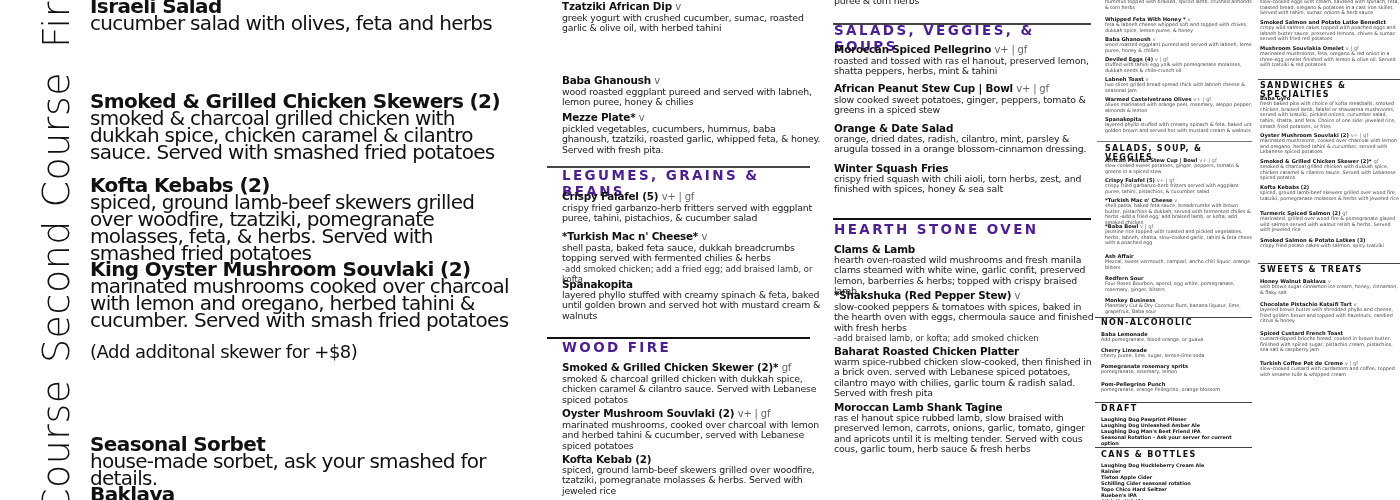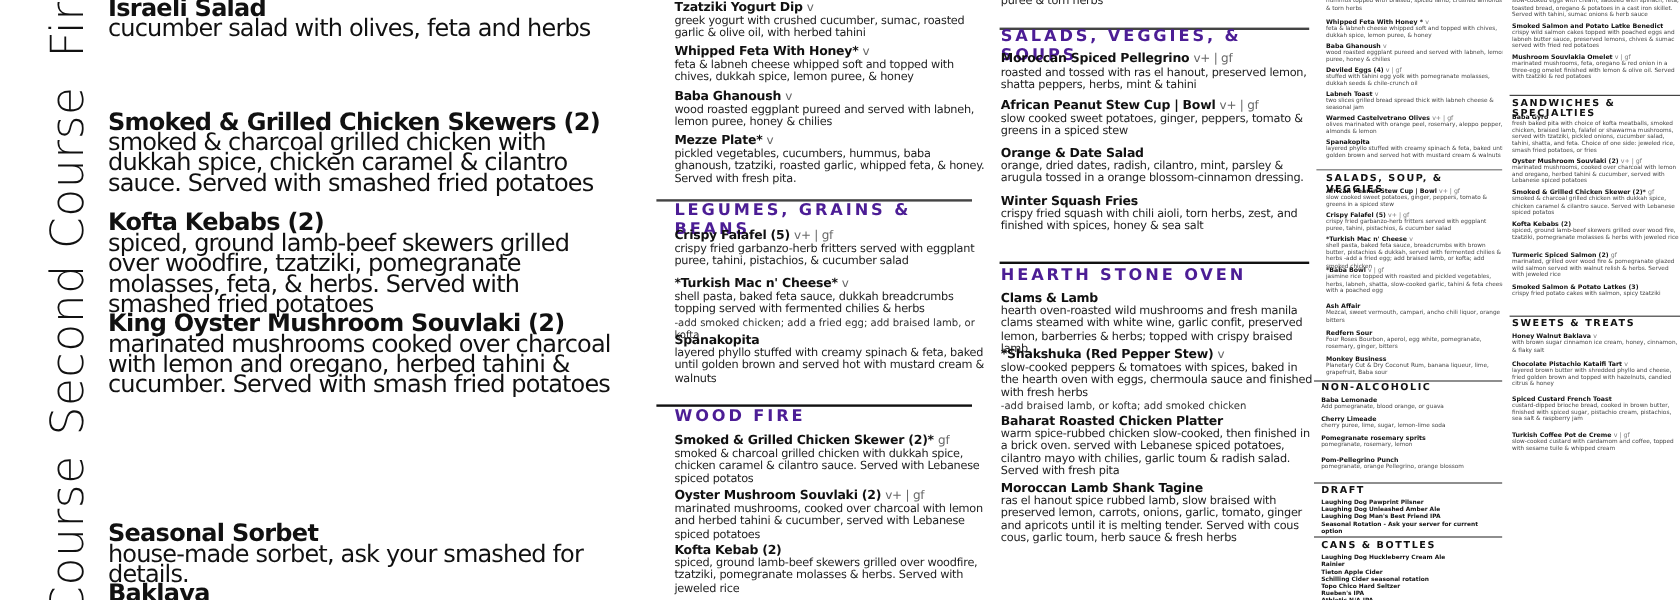--- a/index.html
+++ b/index.html
@@ -56,38 +56,35 @@
     <div class="desc">smoked &amp; charcoal grilled chicken with dukkah spice, chicken caramel &amp; cilantro sauce. Served with smashed fried potatoes</div>
   </div>
   <div class="p1-item" style="top:176px;">
     <div class="name">Kofta Kebabs (2)</div>
     <div class="desc">spiced, ground lamb-beef skewers grilled over woodfire, tzatziki, pomegranate molasses, feta, &amp; herbs. Served with smashed fried potatoes</div>
   </div>
   <div class="p1-item" style="top:260px;">
     <div class="name">King Oyster Mushroom Souvlaki (2)</div>
     <div class="desc">marinated mushrooms cooked over charcoal with lemon and oregano, herbed tahini &amp; cucumber. Served with smash fried potatoes</div>
   </div>
+  <div class="p1-note" style="top:341px;">(Add additonal skewer for +$8)</div>
 
   <div class="p1-item" style="top:435px;">
     <div class="name">Seasonal Sorbet</div>
     <div class="desc">house-made sorbet, ask your smashed for details.</div>
   </div>
   <div class="p1-item" style="top:485px;">
     <div class="name">Baklava</div>
   </div>
 </div>
 
 <div class="col c2">
   <div class="m-item" style="left:17px; top:0px;">
-    <div class="name"><span>Tzatziki Yogurt Dip</span> <span class="tag">v</span></div>
+    <div class="name"><span>Tzatziki African Dip</span> <span class="tag">v</span></div>
     <div class="desc">greek yogurt with crushed cucumber, sumac, roasted garlic &amp; olive oil, with herbed tahini</div>
-  </div>
-  <div class="m-item" style="left:17px; top:37px;">
-    <div class="name"><span>Whipped Feta With Honey*</span> <span class="tag">v</span></div>
-    <div class="desc">feta &amp; labneh cheese whipped soft and topped with chives, dukkah spice, lemon puree, &amp; honey</div>
   </div>
   <div class="m-item" style="left:17px; top:74px;">
     <div class="name"><span>Baba Ghanoush</span> <span class="tag">v</span></div>
     <div class="desc">wood roasted eggplant pureed and served with labneh, lemon puree, honey &amp; chilies</div>
   </div>
   <div class="m-item" style="left:17px; top:111px;">
     <div class="name"><span>Mezze Plate*</span> <span class="tag">v</span></div>
     <div class="desc">pickled vegetables, cucumbers, hummus, baba ghanoush, tzatziki, roasted garlic, whipped feta, &amp; honey. Served with fresh pita.</div>
   </div>
 

